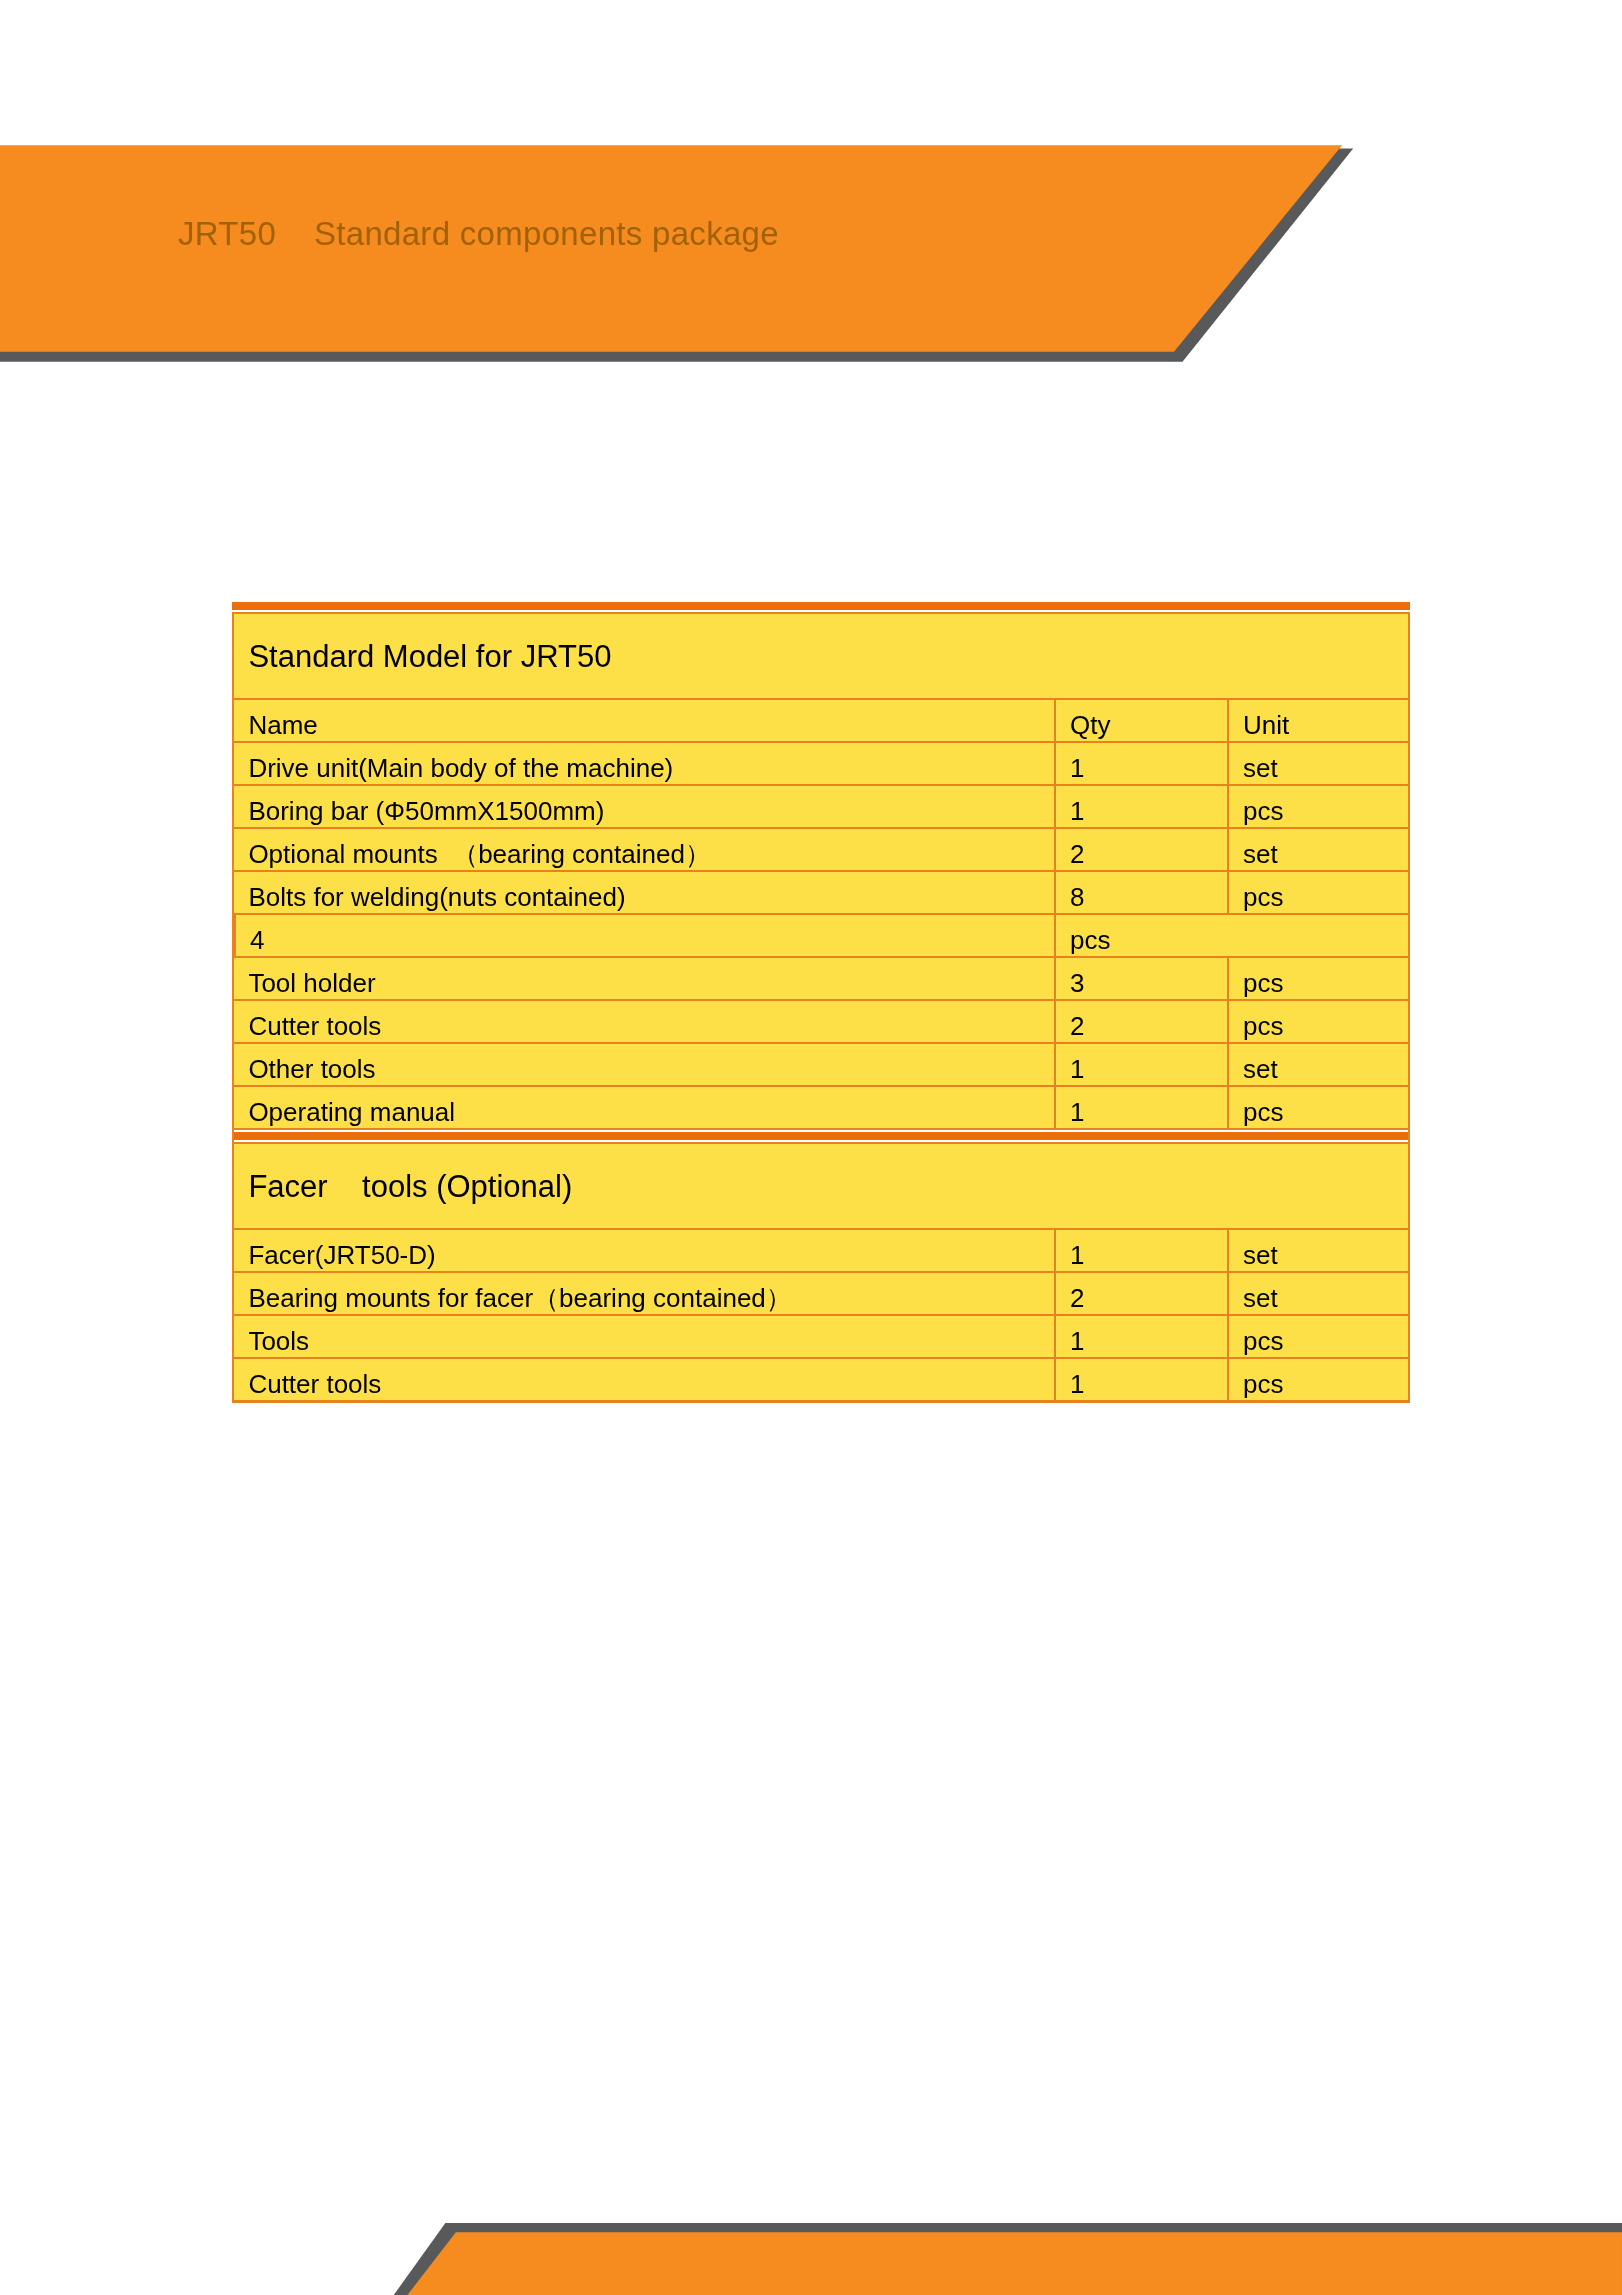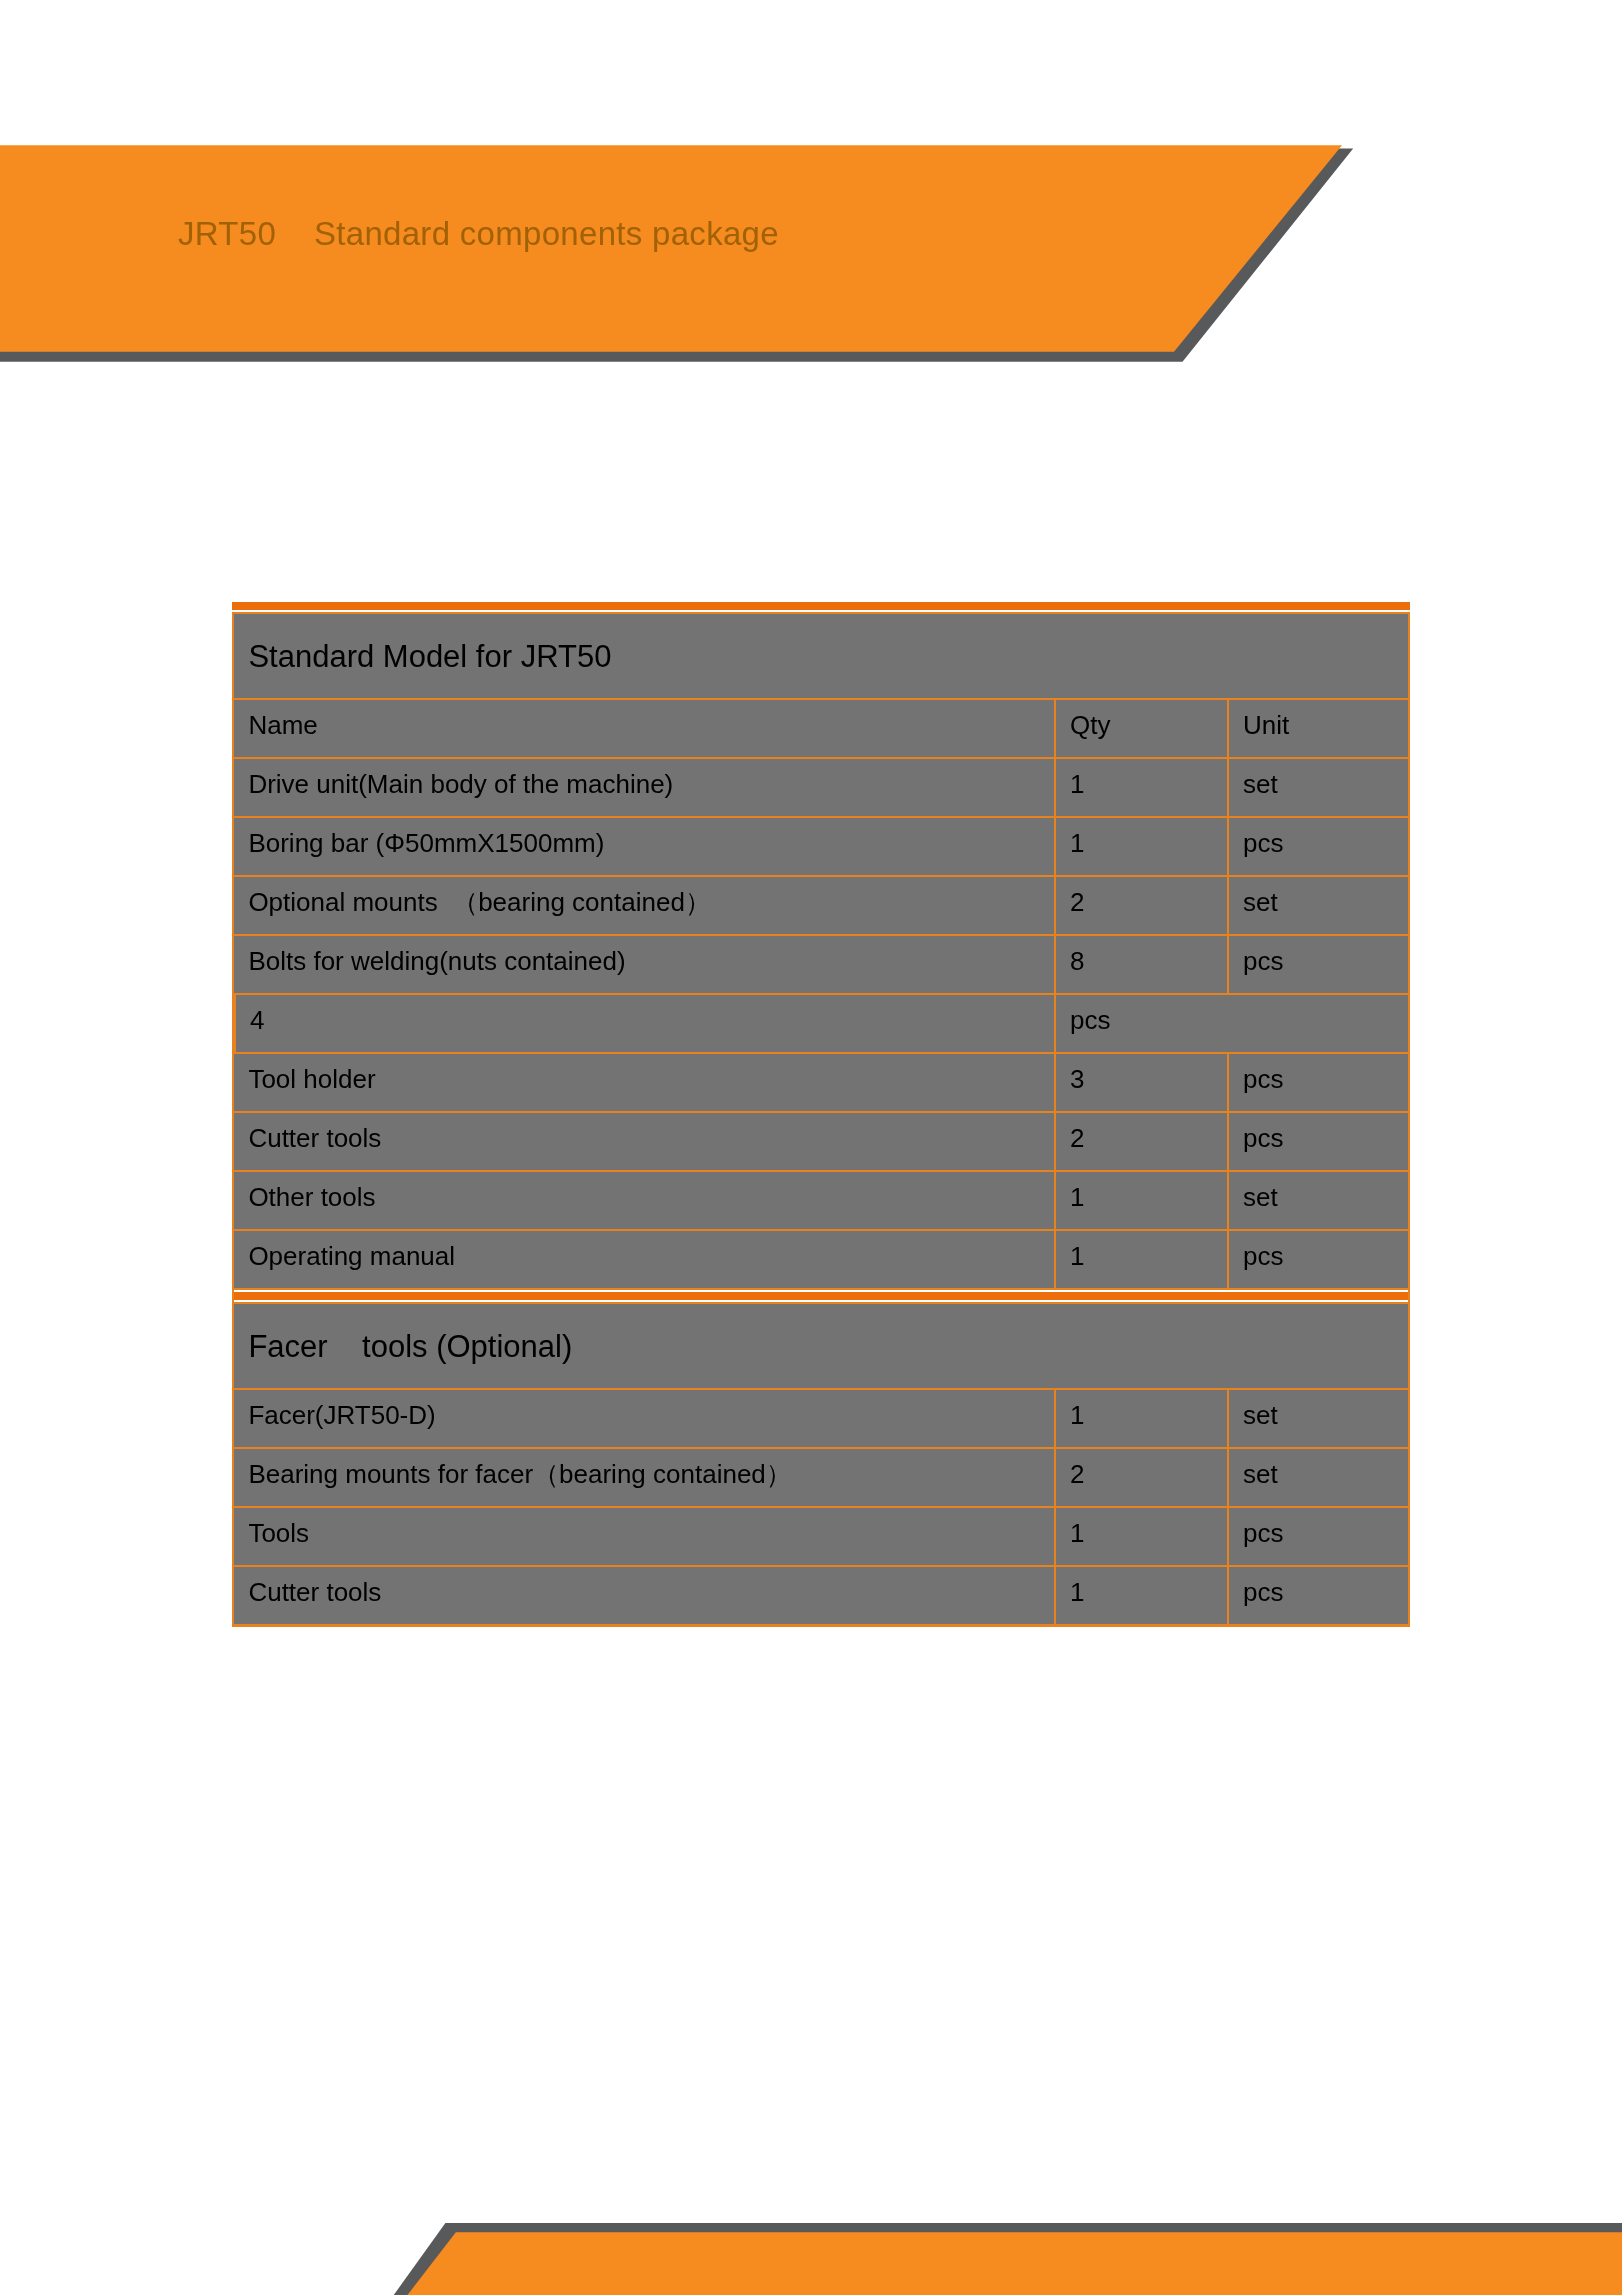--- a/index.html
+++ b/index.html
@@ -40,42 +40,42 @@
     background: #EB6E0A;
     margin-bottom: 2.6px;
   }
   .tbl {
     box-sizing: border-box;
     width: 1178px;
     border-top: 2px solid #E8821E;
     border-left: 2px solid #E8821E;
     border-right: 2px solid #E8821E;
     border-bottom: 3.3px solid #E8821E;
-    background: #737373;
+    background: #fde047;
   }
   .row {
     display: grid;
     grid-template-columns: 820px 173px 181px;
     border-top: 2px solid #E8821E;
   }
   .row:first-child { border-top: none; }
   .row.title-row {
     display: block;
     height: 84px;
   }
   .title-cell {
     box-sizing: border-box;
     height: 100%;
     padding: 25px 0 0 14.4px;
     font-size: 31px;
     white-space: pre;
   }
   .cell {
     box-sizing: border-box;
-    height: 57px;
+    height: 41px;
     padding: 10.5px 3.9px 0 14.4px;
     font-size: 26px;
     line-height: 1.15;
     white-space: pre-wrap;
     overflow: hidden;
   }
   .cell.qty, .cell.unit {
     border-left: 2px solid #E8821E;
     padding-left: 14px;
   }

